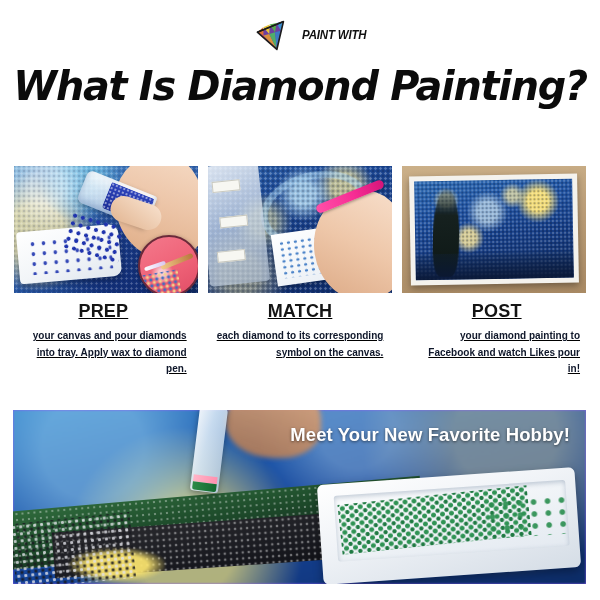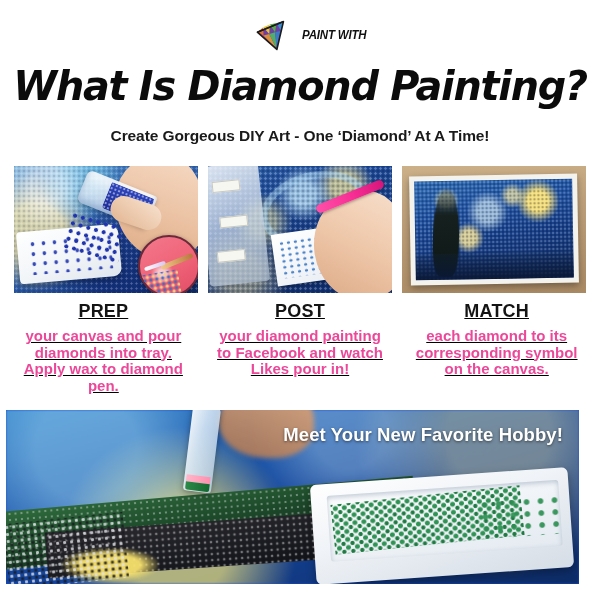--- a/index.html
+++ b/index.html
@@ -370,35 +370,36 @@
     font-family: "Liberation Sans", sans-serif;
     font-weight: bold;
     font-size: 18px;
     color: #141414;
     letter-spacing: .2px;
     margin-bottom: 6px;
   }
   .step-body {
     font-family: "Liberation Sans", sans-serif;
     font-weight: bold;
-    font-size: 15px;
+    font-size: 10px;
     line-height: 16.5px;
-    color: #ec4899;
+    color: #0f172a;
     padding: 0 12px;
+    text-align: right;
   }
 
   
   .banner {
     position: absolute;
-    left: 6px;
+    left: 13px;
     top: 410px;
     width: 573px;
     height: 174px;
     overflow: hidden;
-    background: #1d4ed8;
+    background: #8b5cf6;
   }
   .b-bg {
     position: absolute; inset: 0;
     background:
       radial-gradient(circle at 14% 22%, rgba(150,205,238,.55) 0 10%, rgba(150,205,238,0) 26%),
       radial-gradient(circle at 30% 78%, rgba(242,226,120,.70) 0 12%, rgba(242,226,120,0) 28%),
       radial-gradient(circle at 60% 12%, rgba(180,215,240,.40) 0 10%, rgba(180,215,240,0) 26%),
       radial-gradient(circle at 86% 14%, rgba(230,220,160,.45) 0 10%, rgba(230,220,160,0) 28%),
       linear-gradient(165deg,#2b7fc9 0%, #1b5bb0 25%, #15459a 50%, #123a84 75%, #0d2c66 100%);
     filter: blur(1.2px);
@@ -540,21 +541,20 @@
           <line x1="6" y1="11" x2="34" y2="8" stroke="#1c1c1c" stroke-width="1.4"></line>
         </g>
       </svg>
     </div>
     <div class="logo-words">
       <div class="logo-top">PAINT WITH</div>
     </div>
   </div>
 
   <div class="headline">What Is Diamond Painting?</div>
-  <div class="subhead">Create Gorgeous DIY Art - One ‘Diamond’ At A Time!</div>
 
   <div class="panels">
 
     <div class="panel">
       <div class="p1-bg"></div>
       <div class="p1-dots"></div>
       <div class="p1-tray">
         <div class="p1-tray-beads"></div>
       </div>
       <div class="p1-spill"></div>
@@ -598,26 +598,26 @@
     </div>
 
   </div>
 
   <div class="steps">
     <div class="step">
       <div class="step-title">PREP</div>
       <div class="step-body">your canvas and pour diamonds into tray. Apply wax to diamond pen.</div>
     </div>
     <div class="step">
+      <div class="step-title">MATCH</div>
+      <div class="step-body">each diamond to its corresponding symbol on the canvas.</div>
+    </div>
+    <div class="step">
       <div class="step-title">POST</div>
       <div class="step-body">your diamond painting to Facebook and watch Likes pour in!</div>
-    </div>
-    <div class="step">
-      <div class="step-title">MATCH</div>
-      <div class="step-body">each diamond to its corresponding symbol on the canvas.</div>
     </div>
   </div>
 
   <div class="banner">
     <div class="b-bg"></div>
     <div class="b-greenband"></div>
     <div class="b-darkband"></div>
     <div class="b-yellow"></div>
     <div class="b-leftcanvas"></div>
     <div class="b-hand"></div>

